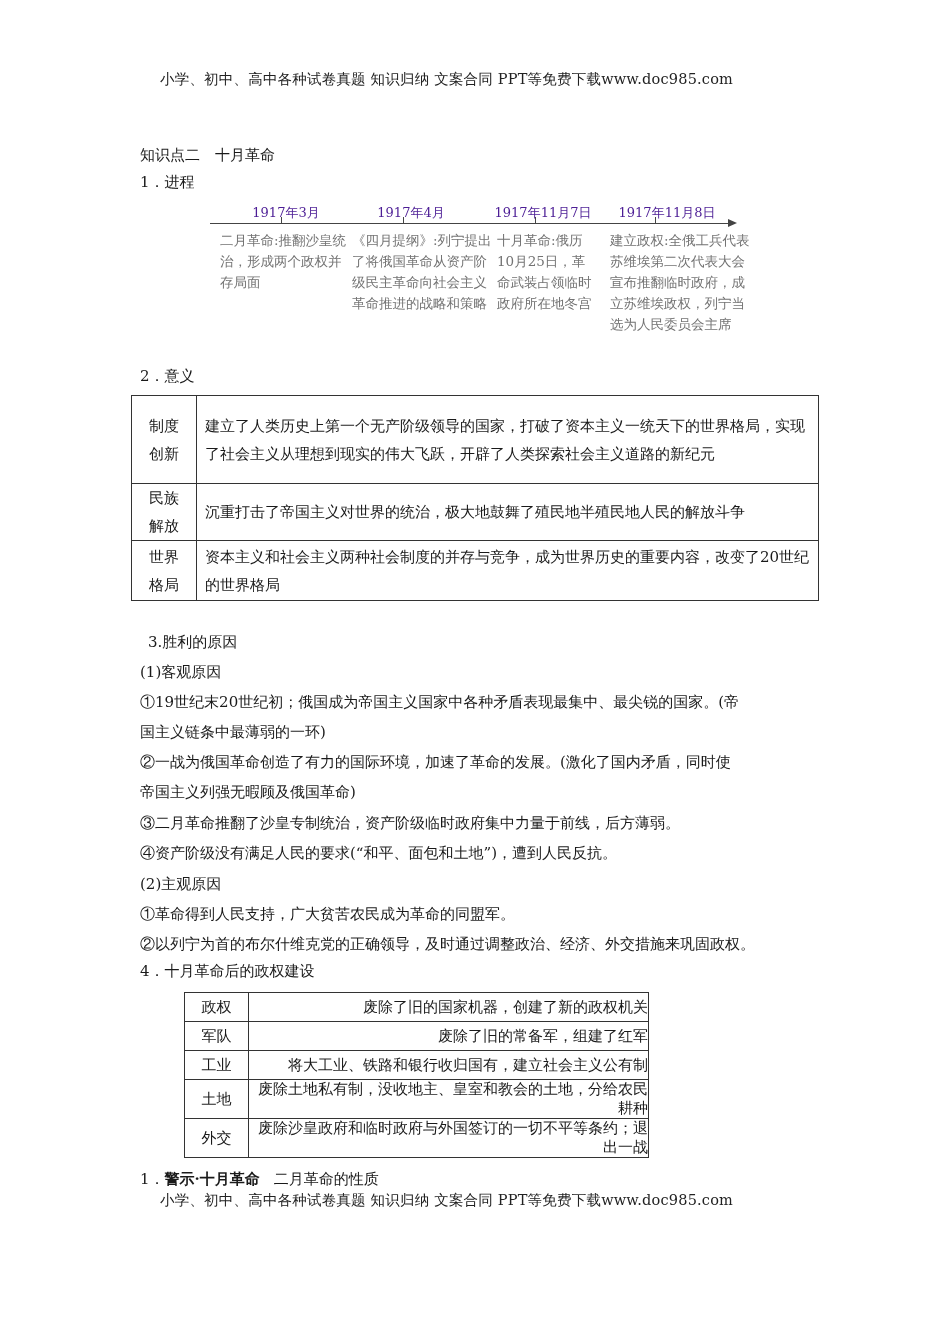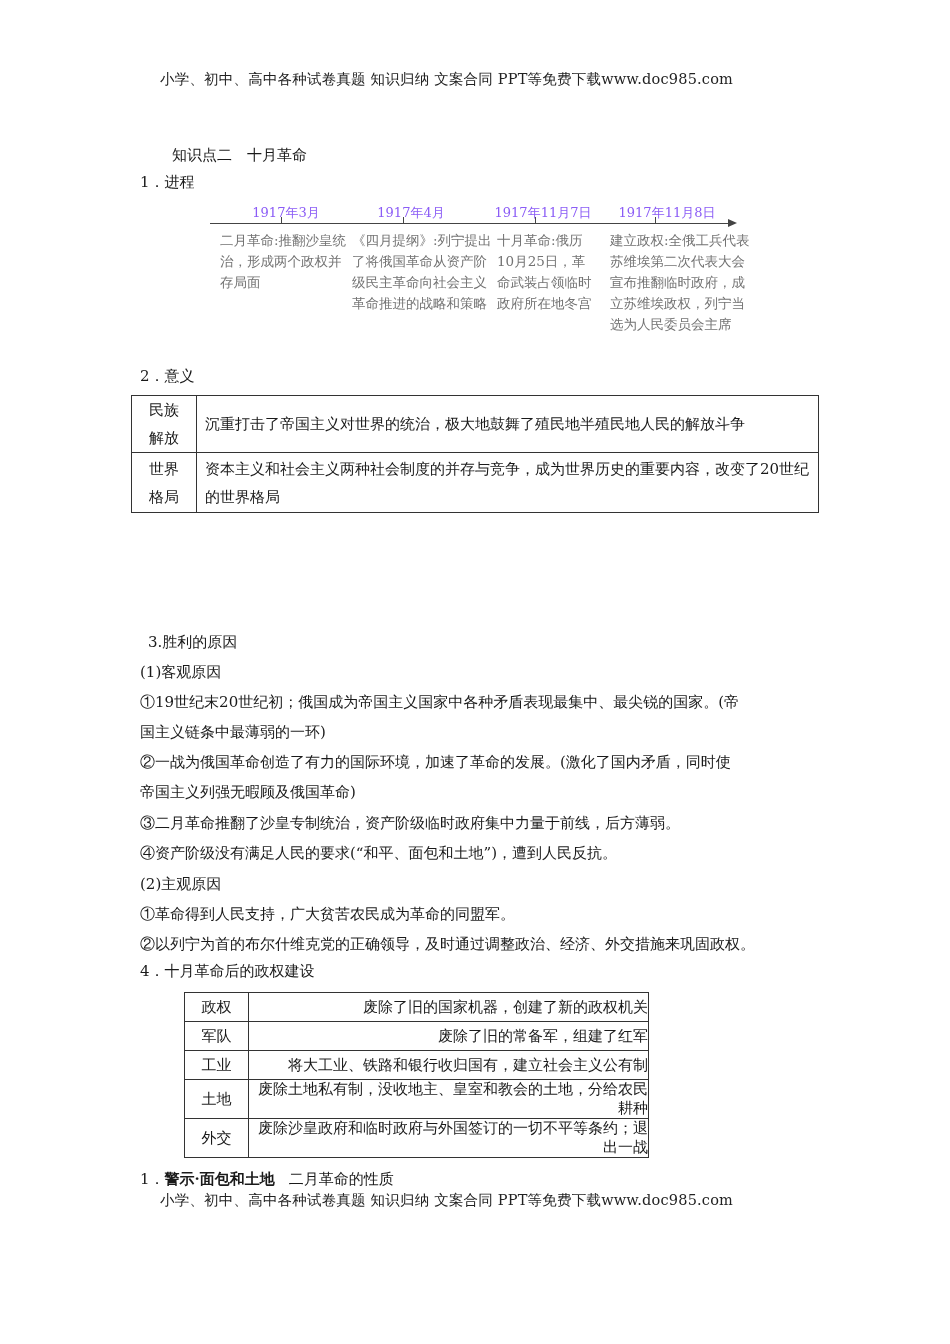--- a/index.html
+++ b/index.html
@@ -13,21 +13,21 @@
   .hdr .url { }
   .t15 { font-size: 15px; }
   .bold { font-weight: bold; }
 
   
   #timeline { position: absolute; left: 206px; top: 204px; width: 540px; height: 150px; }
   #tl-axis { position: absolute; left: 4px; top: 19px; width: 520px; height: 1px; background: #444; }
   #tl-arrow { position: absolute; left: 522px; top: 15px; width: 0; height: 0;
               border-top: 4px solid transparent; border-bottom: 4px solid transparent; border-left: 9px solid #444; }
   .tick { position: absolute; top: 13px; width: 1px; height: 7px; background: #444; }
-  .date { position: absolute; top: 0px; font-size: 13px; color: #8b5cf6; transform: translateX(-50%); white-space: nowrap; }
+  .date { position: absolute; top: 0px; font-size: 13px; color: #4c1d95; transform: translateX(-50%); white-space: nowrap; }
   .tl-desc { position: absolute; top: 26px; font-size: 13.5px; line-height: 21px; color: #737373; white-space: normal; }
 
   
   table { border-collapse: collapse; position: absolute; }
   #sig-table { left: 131px; top: 395px; width: 688px; }
   #sig-table td { border: 1px solid #333; font-size: 15px; line-height: 28px; padding: 0 8px; vertical-align: middle; }
   #sig-table td.lab { width: 48px; text-align: center; padding: 0 8px; line-height: 28px; }
 
   
   #power-table { left: 184px; top: 992px; width: 465px; }
@@ -35,21 +35,21 @@
   #power-table td.lab { width: 63px; text-align: center; }
   #power-table td.val { text-align: right; }
 </style>
 </head>
 <body>
 
 <div class="abs hdr" style="left:160px; top:70px;">
   <span>小学、初中、高中各种试卷真题  知识归纳  文案合同  PPT等免费下载</span><span class="url">www.doc985.com</span>
 </div>
 
-<div class="abs t15" style="left:140px; top:146px;margin-left:32px;">知识点二　十月革命</div>
+<div class="abs t15" style="left:140px; top:146px;">知识点二　十月革命</div>
 
 <div class="abs t15" style="left:140px; top:173px;">1．进程</div>
 
 <div id="timeline">
   <div id="tl-axis"></div>
   <div id="tl-arrow"></div>
 
   <div class="tick" style="left:75px;"></div>
   <div class="tick" style="left:197px;"></div>
   <div class="tick" style="left:329px;"></div>
@@ -63,20 +63,24 @@
   <div class="tl-desc" style="left:14px; width:128px;">二月革命:推翻沙皇统治，形成两个政权并存局面</div>
   <div class="tl-desc" style="left:146px; width:140px;">《四月提纲》:列宁提出了将俄国革命从资产阶级民主革命向社会主义革命推进的战略和策略</div>
   <div class="tl-desc" style="left:291px; width:96px;">十月革命:俄历10月25日，革命武装占领临时政府所在地冬宫</div>
   <div class="tl-desc" style="left:404px; width:140px;">建立政权:全俄工兵代表苏维埃第二次代表大会宣布推翻临时政府，成立苏维埃政权，列宁当选为人民委员会主席</div>
 </div>
 
 <div class="abs t15" style="left:140px; top:367px;">2．意义</div>
 
 <table id="sig-table">
   <tbody>
+      <tr style="height:88px;">
+    <td class="lab"><span>制度</span><br><span>创新</span></td>
+    <td>建立了人类历史上第一个无产阶级领导的国家，打破了资本主义一统天下的世界格局，实现了社会主义从理想到现实的伟大飞跃，开辟了人类探索社会主义道路的新纪元</td>
+  </tr>
   <tr style="height:57px;">
     <td class="lab"><span>民族</span><br><span>解放</span></td>
     <td>沉重打击了帝国主义对世界的统治，极大地鼓舞了殖民地半殖民地人民的解放斗争</td>
   </tr>
   <tr style="height:60px;">
     <td class="lab"><span>世界</span><br><span>格局</span></td>
     <td>资本主义和社会主义两种社会制度的并存与竞争，成为世界历史的重要内容，改变了20世纪的世界格局</td>
   </tr>
 </tbody>
   </table>
@@ -115,18 +119,18 @@
     <td class="val">废除土地私有制，没收地主、皇室和教会的土地，分给农民耕种</td>
   </tr>
   <tr>
     <td class="lab">外交</td>
     <td class="val">废除沙皇政府和临时政府与外国签订的一切不平等条约；退出一战</td>
   </tr>
 </tbody>
   </table>
 
 <div class="abs t15" style="left:140px; top:1170px;">
-  <span>1．</span><span class="bold">警示·面包和土地</span><span style="margin-left:14px;">二月革命的性质</span>
+  <span>1．</span><span class="bold">警示·十月革命</span><span style="margin-left:14px;">二月革命的性质</span>
 </div>
 
 <div class="abs hdr" style="left:160px; top:1191px;">
   <span>小学、初中、高中各种试卷真题  知识归纳  文案合同  PPT等免费下载</span><span class="url">www.doc985.com</span>
 </div>
 
 </body></html>

